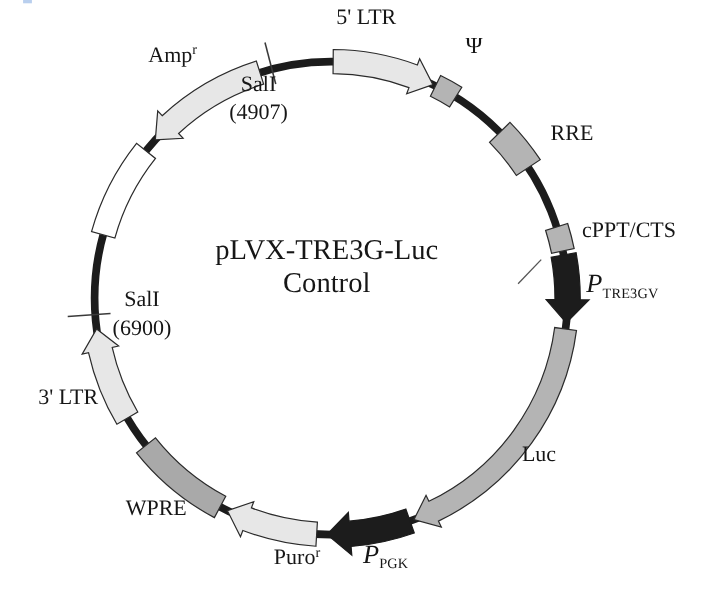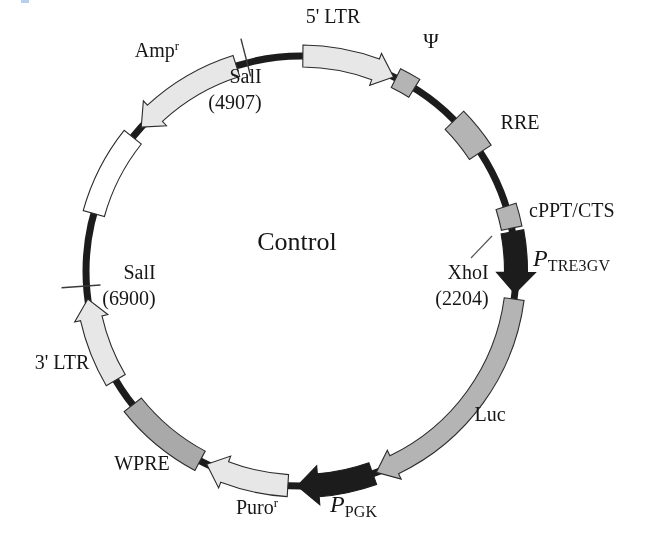--- a/index.html
+++ b/index.html
@@ -1,28 +1,28 @@
 <!DOCTYPE html>
 <html><head>
 <meta charset="utf-8">
 <style>
   html,body{margin:0;padding:0;background:#fff;}
   #stage{position:relative;width:650px;height:538px;background:#ffffff;overflow:hidden;
          font-family:"Liberation Serif", serif;color:#111;}
   #map-svg{position:absolute;left:0;top:0;}
   .lbl{position:absolute;font-size:20px;line-height:1.15;white-space:nowrap;color:#161616;}
-  .ctr{transform:translate(-50%,-50%);text-align:right;}
+  .ctr{transform:translate(-50%,-50%);text-align:center;}
   .ml{transform:translate(0,-50%);}
   .small{font-size:20px;line-height:1.28;}
   .big{font-size:26px;line-height:30px;}
   .bp{font-size:25px;}
   .psi{font-size:21px;}
   .sup{font-size:13px;vertical-align:7px;}
   .pital{font-style:italic;font-size:24px;}
-  .psub{font-size:16px;vertical-align:-5px;letter-spacing:0.2px;}
+  .psub{font-size:13px;vertical-align:-5px;letter-spacing:0.2px;}
   .artifact{position:absolute;left:21px;top:0;width:8px;height:3px;background:#b9cfee;}
 </style>
 </head>
 <body>
 
 <div id="stage">
   <div class="artifact"></div>
 
   <svg id="map-svg" width="650" height="538">
       <circle cx="301" cy="271" r="215" fill="none" stroke="#1c1c1c" stroke-width="7"></circle>
@@ -45,32 +45,28 @@
 
   <div class="lbl ctr" style="left:333px;top:16px">5' LTR</div>
   <div class="lbl ctr psi" style="left:431px;top:41px">Ψ</div>
   <div class="lbl ctr" style="left:520px;top:122px">RRE</div>
   <div class="lbl ml" style="left:529px;top:210px">cPPT/CTS</div>
 
   <div class="lbl ml" style="left:533px;top:260px">
     <span class="pital">P</span><span class="psub">TRE3GV</span>
   </div>
 
-  <div class="lbl ctr small" style="left:462px;top:286px">
-    <div>XhoI</div>
-    <div>(2204)</div>
-  </div>
 
   <div class="lbl ctr" style="left:490px;top:414px">Luc</div>
 
   <div class="lbl ml" style="left:330px;top:506px">
     <span class="pital">P</span><span class="psub">PGK</span>
   </div>
 
-  <div class="lbl ctr" style="left:257px;top:507px">
+  <div class="lbl ctr" style="left:270px;top:507px">
     <span>Puro</span><span class="sup">r</span>
   </div>
 
   <div class="lbl ctr" style="left:142px;top:463px">WPRE</div>
   <div class="lbl ctr" style="left:62px;top:362px">3' LTR</div>
 
   <div class="lbl ctr small" style="left:129px;top:286px">
     <div>SalI</div>
     <div>(6900)</div>
   </div>
@@ -79,15 +75,16 @@
   <div class="lbl ctr" style="left:157px;top:50px">
     <span>Amp</span><span class="sup">r</span>
   </div>
 
   <div class="lbl ctr small" style="left:235px;top:90px">
     <div>SalI</div>
     <div>(4907)</div>
   </div>
 
   <div class="lbl ctr big" style="left:297px;top:242px">
+    <div>pLVX-TRE3G-Luc</div>
     <div>Control</div>
   </div>
 </div>
 
 </body></html>

